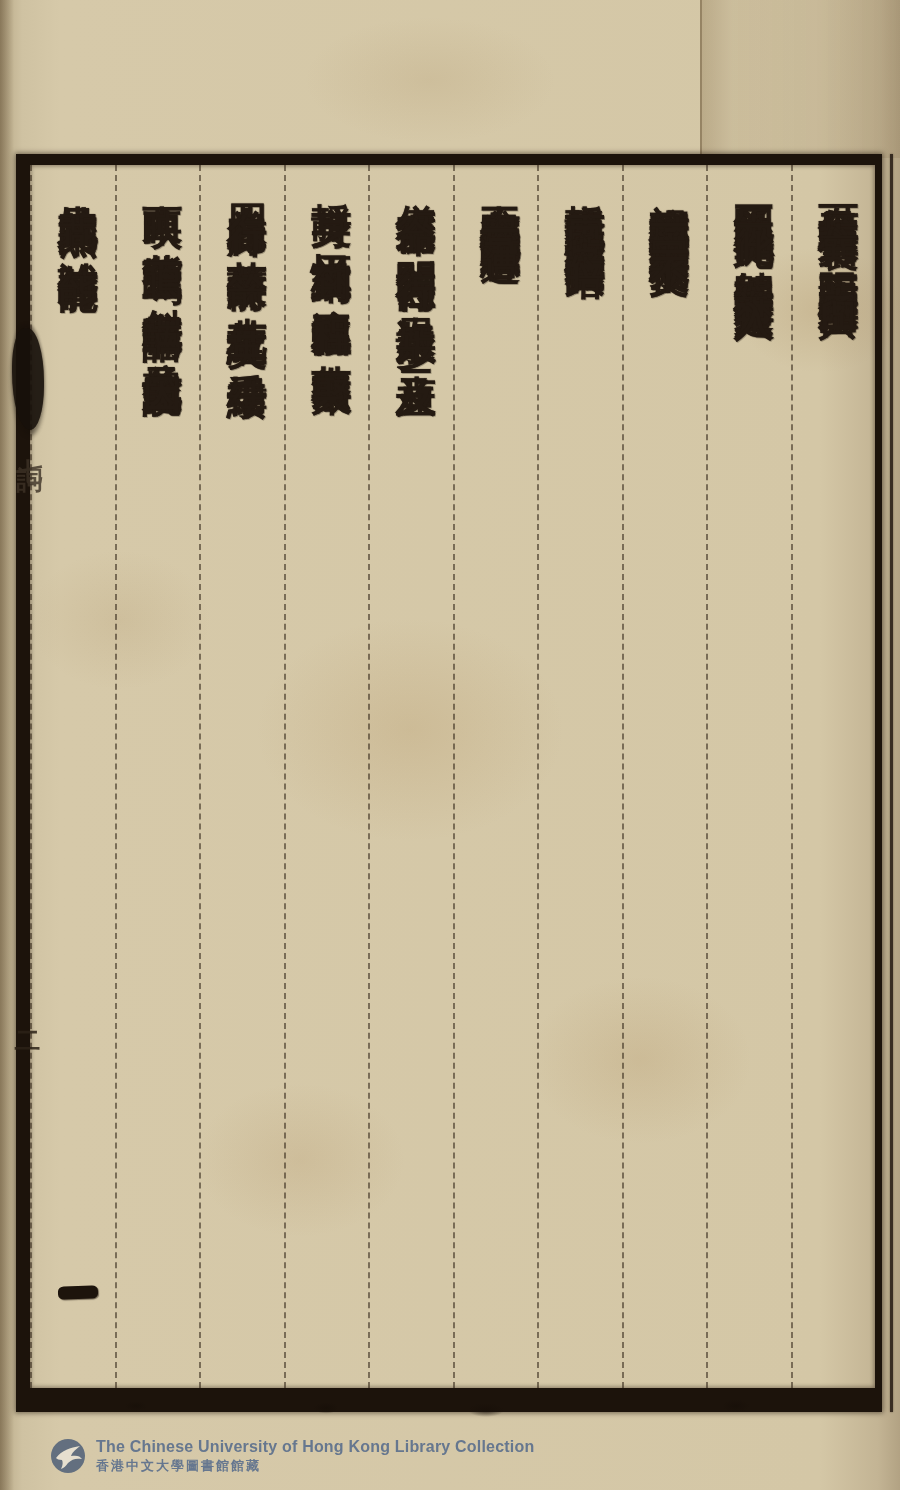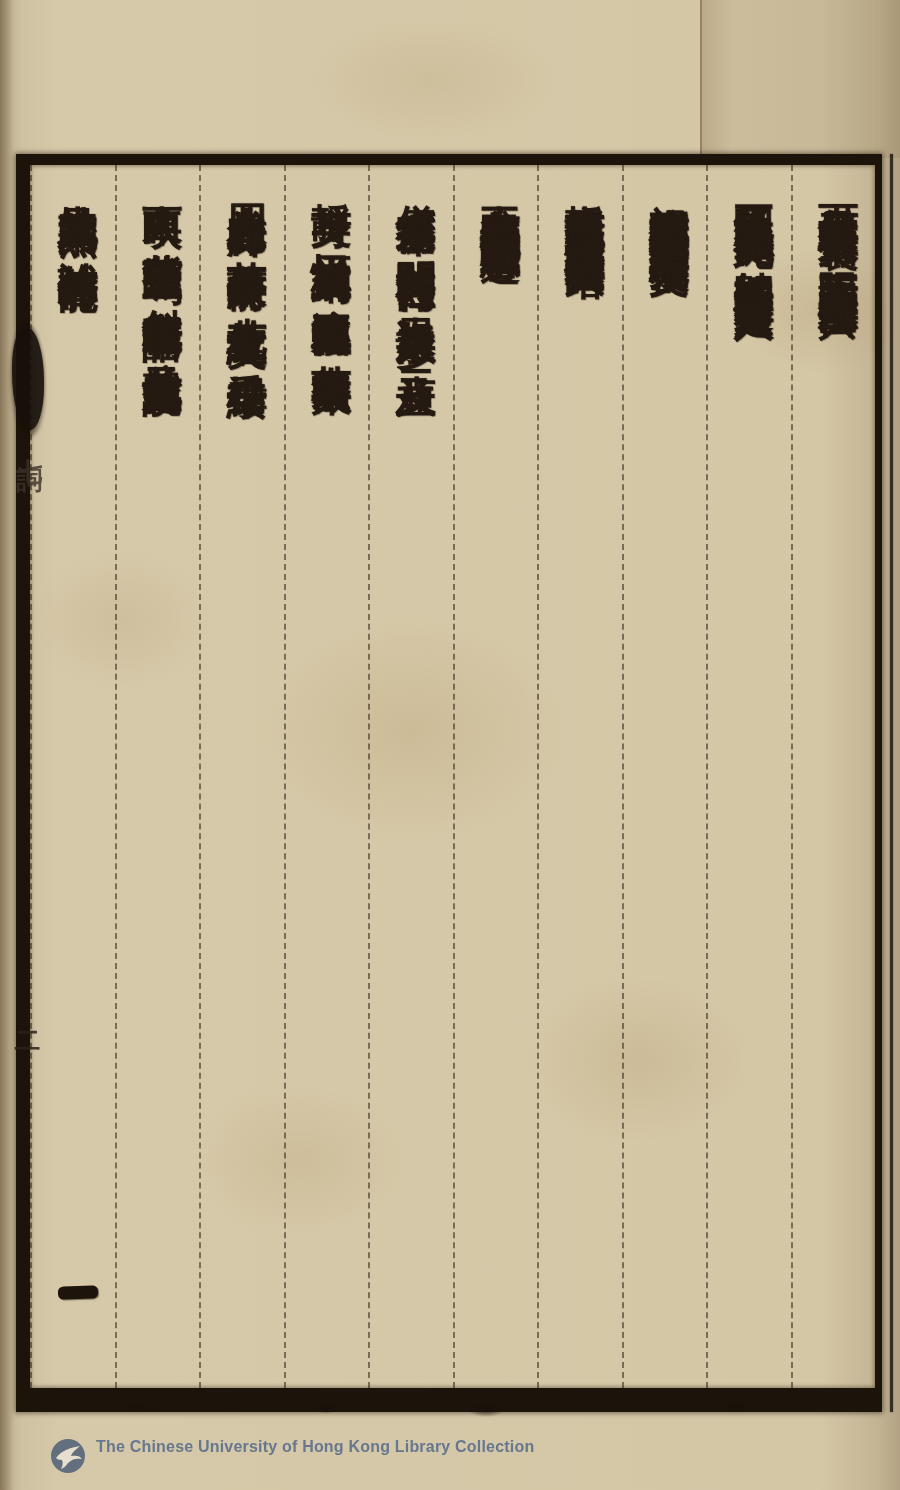--- a/index.html
+++ b/index.html
@@ -132,16 +132,17 @@
   <div class="margin-frag-mid">二</div>
   <div class="stroke-mark" title=""></div>
 
   <div class="watermark">
     <svg class="wm-logo" viewBox="0 0 36 36">
       <circle cx="18" cy="18" r="17" fill="#4f6078"></circle>
       <path d="M6 20 C 12 12, 20 10, 30 8 C 24 13, 22 15, 21 18 C 27 17, 30 18, 32 21 C 26 20, 22 21, 18 25 C 16 28, 14 30, 11 31 C 13 27, 13 24, 12 22 C 9 22, 7 21, 6 20 Z" fill="#e9e4d6"></path>
     </svg>
     <div class="wm-text">
       <span class="wm-line1">The Chinese University of Hong Kong Library Collection</span>
+      <span class="wm-line2">香港中文大學圖書館館藏</span>
     </div>
   </div>
 
 </div>
 
 </body></html>

